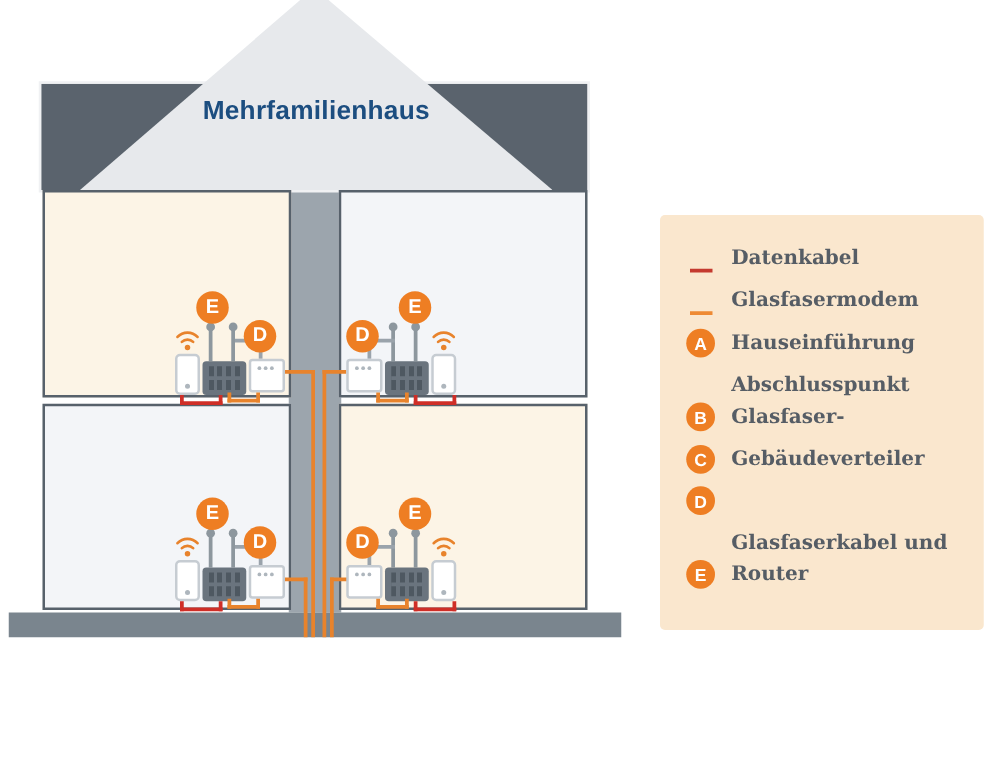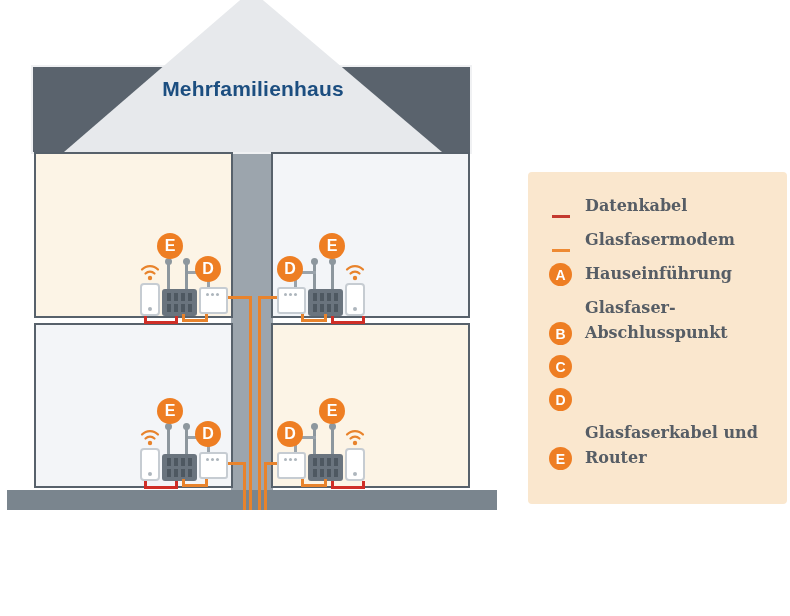--- a/index.html
+++ b/index.html
@@ -257,26 +257,29 @@
     </div>
     <div class="lg-row">
       <span class="lg-badge">A</span>
       <span class="lg-text">
           <span>Hauseinführung</span>
         </span>
     </div>
     <div class="lg-row">
       <span class="lg-badge">B</span>
       <span class="lg-text">
+        <span>Abschlusspunkt</span>
         <span>Glasfaser-</span>
-        <span>Abschlusspunkt</span>
       </span>
     </div>
     <div class="lg-row">
       <span class="lg-badge">C</span>
+      <span class="lg-text">
+          <span>Gebäudeverteiler</span>
+        </span>
     </div>
     <div class="lg-row">
       <span class="lg-badge">D</span>
       <span class="lg-text">
       </span>
     </div>
     <div class="lg-row">
       <span class="lg-badge">E</span>
       <span class="lg-text">
         <span>Glasfaserkabel und</span>

